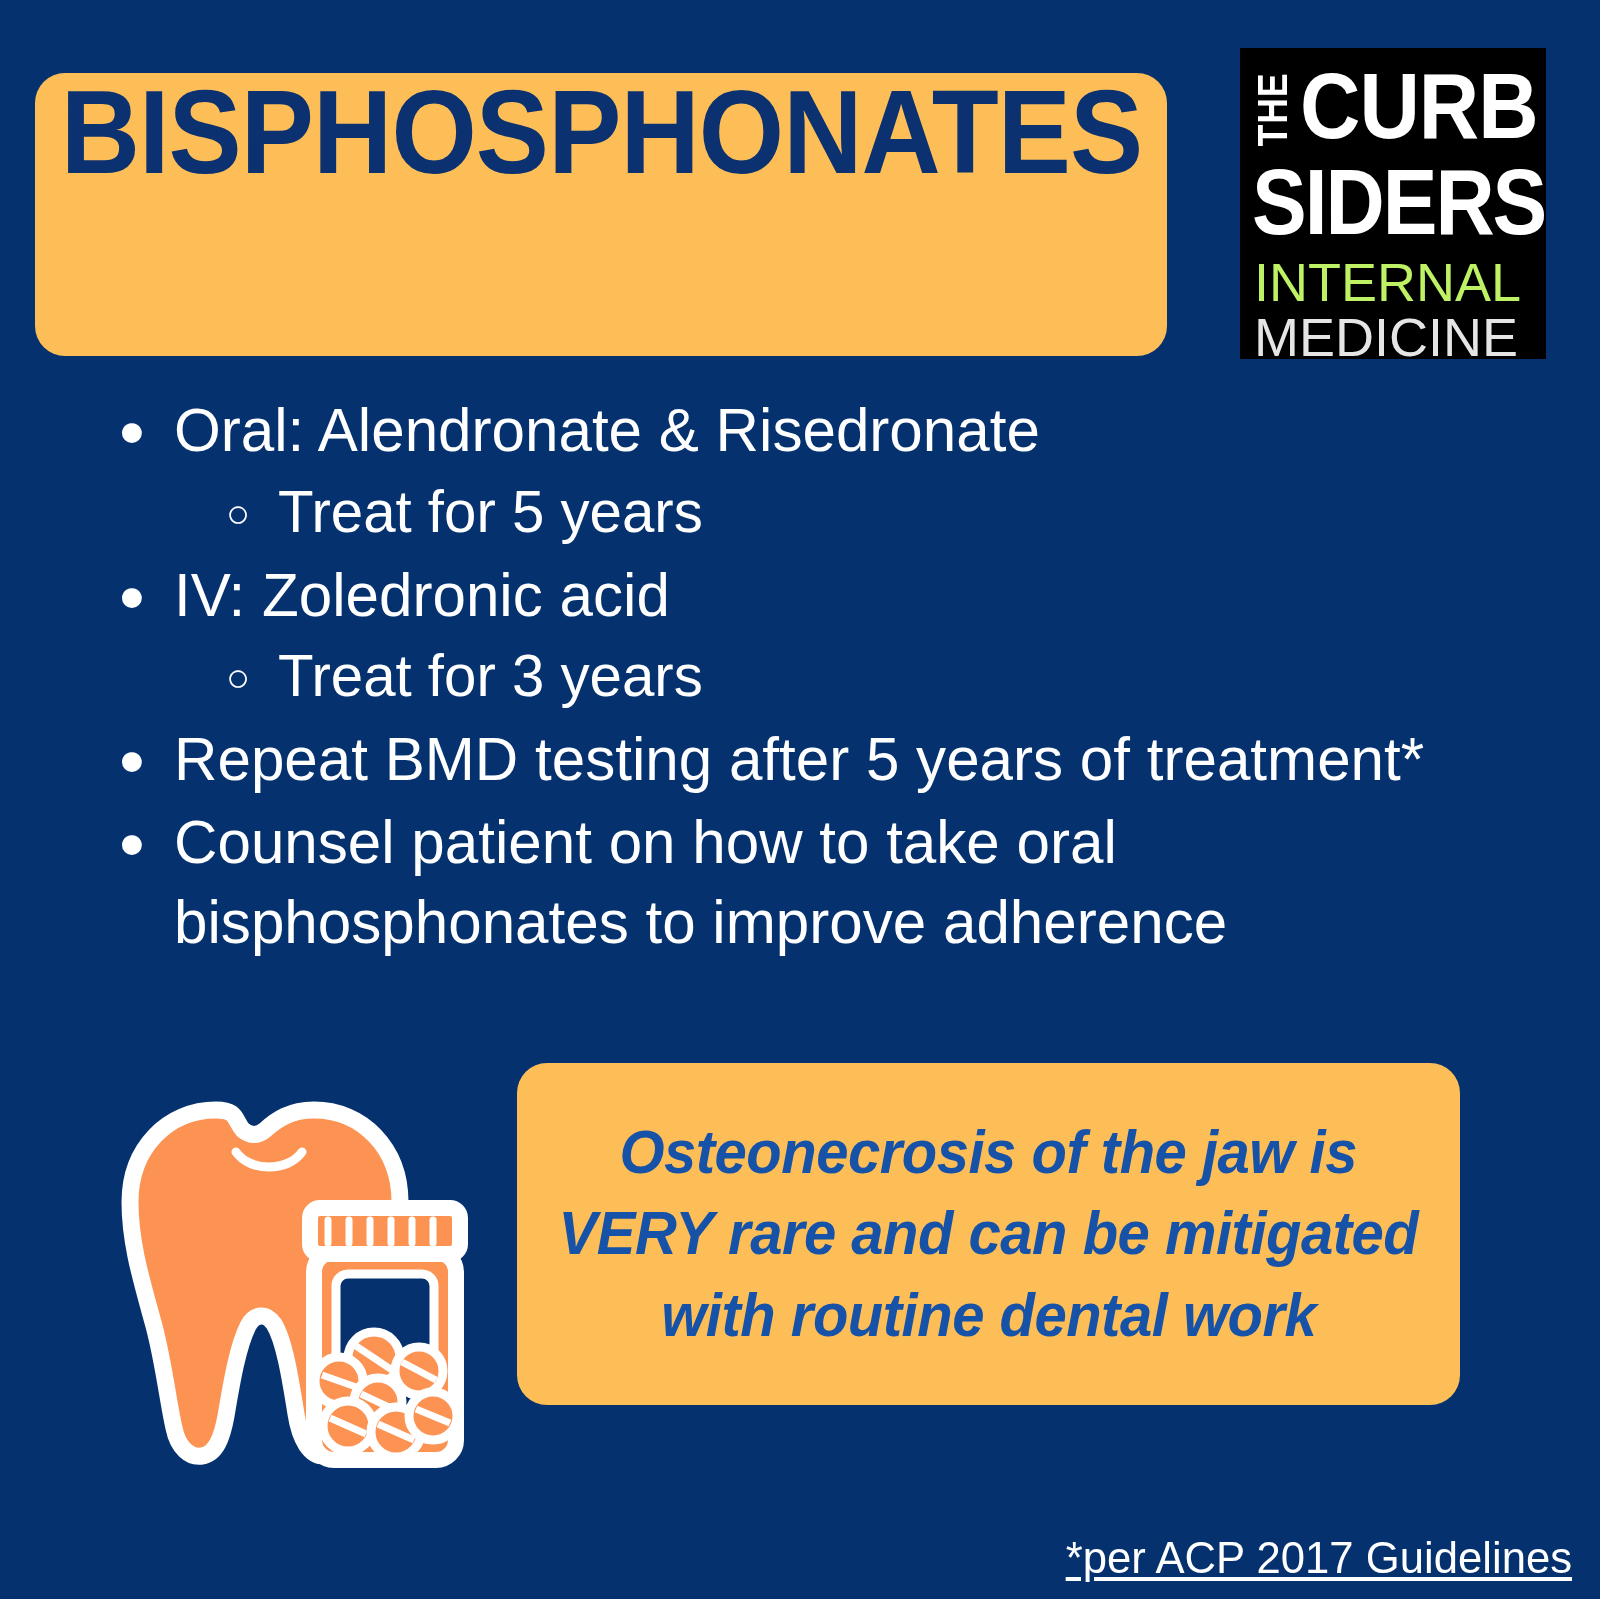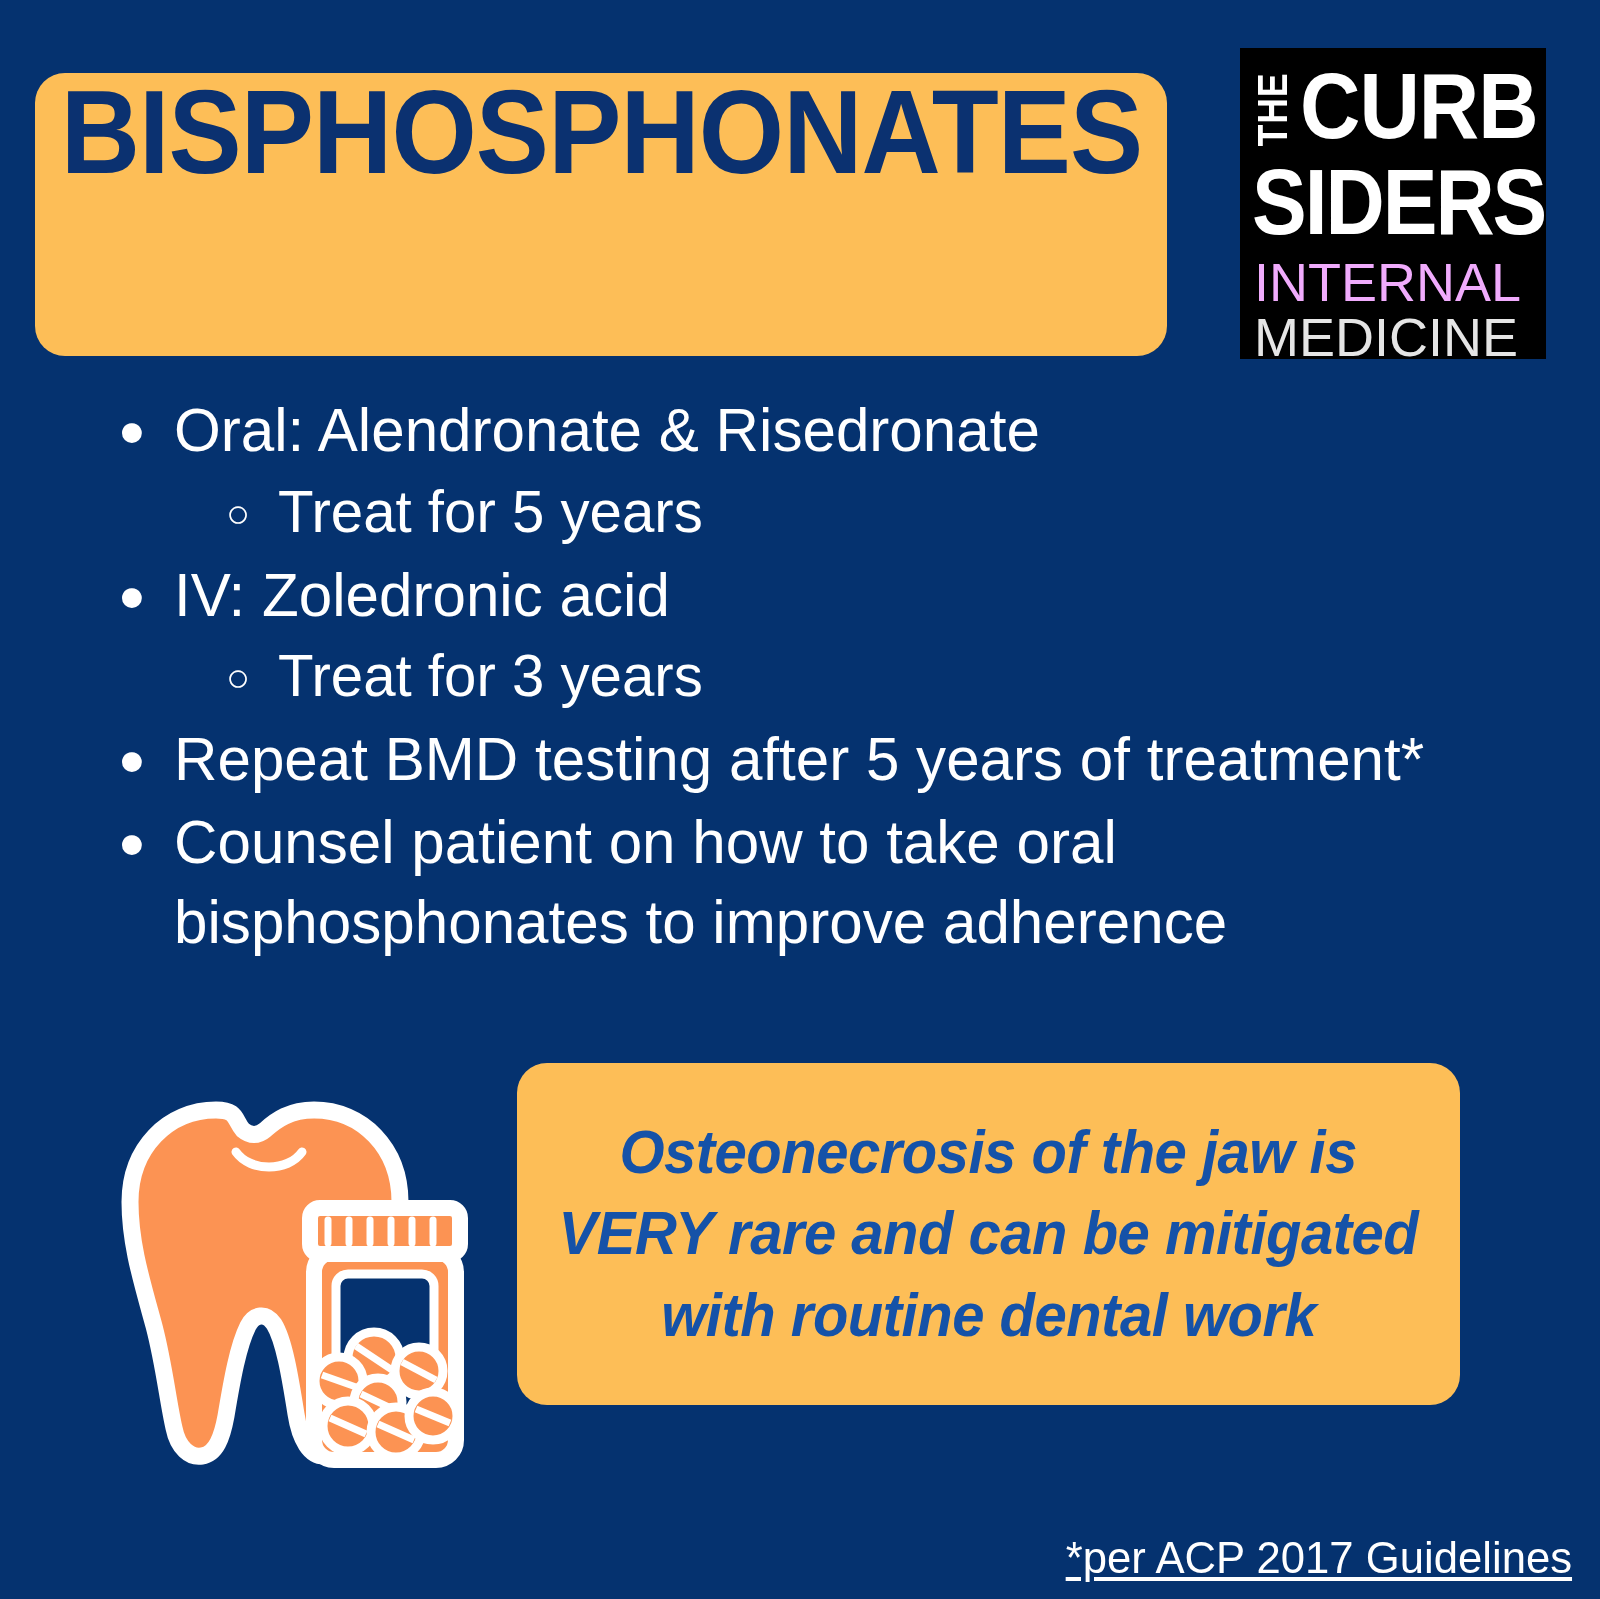--- a/index.html
+++ b/index.html
@@ -103,21 +103,21 @@
     line-height: 0.92;
     letter-spacing: -2px;
     transform: scaleY(1.12);
     transform-origin: left top;
     white-space: nowrap;
   }
   #logo-internal {
     position: absolute;
     left: 14px;
     top: 207px;
-    color: #f0abfc;
+    color: #bef264;
     font-family: "Liberation Sans", sans-serif;
     font-weight: normal;
     font-size: 54px;
     line-height: 1;
     letter-spacing: 0px;
     transform: scaleX(1.0);
     transform-origin: left top;
     white-space: nowrap;
   }
   #logo-medicine {

